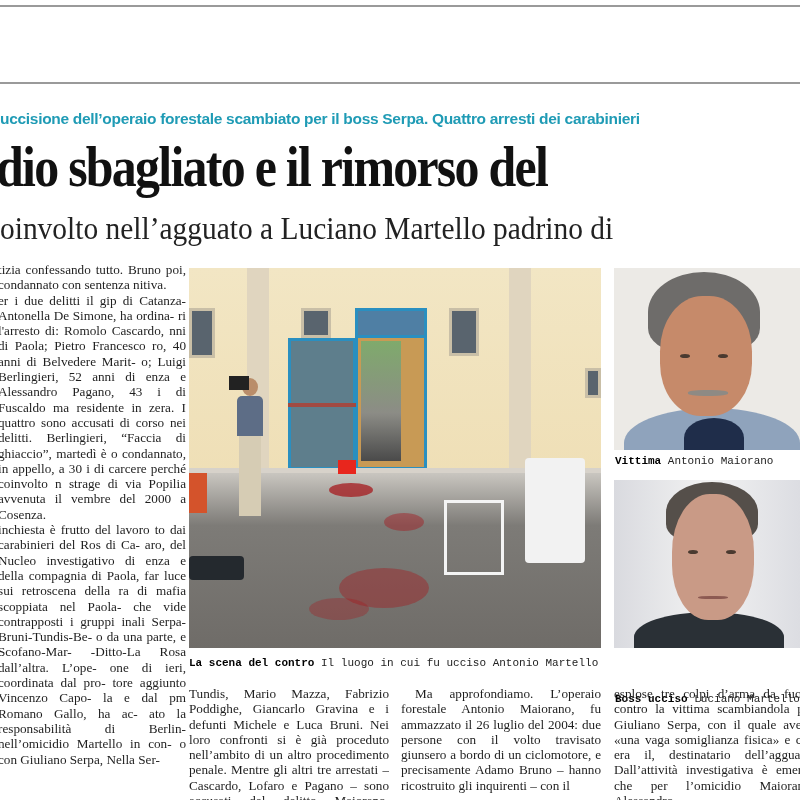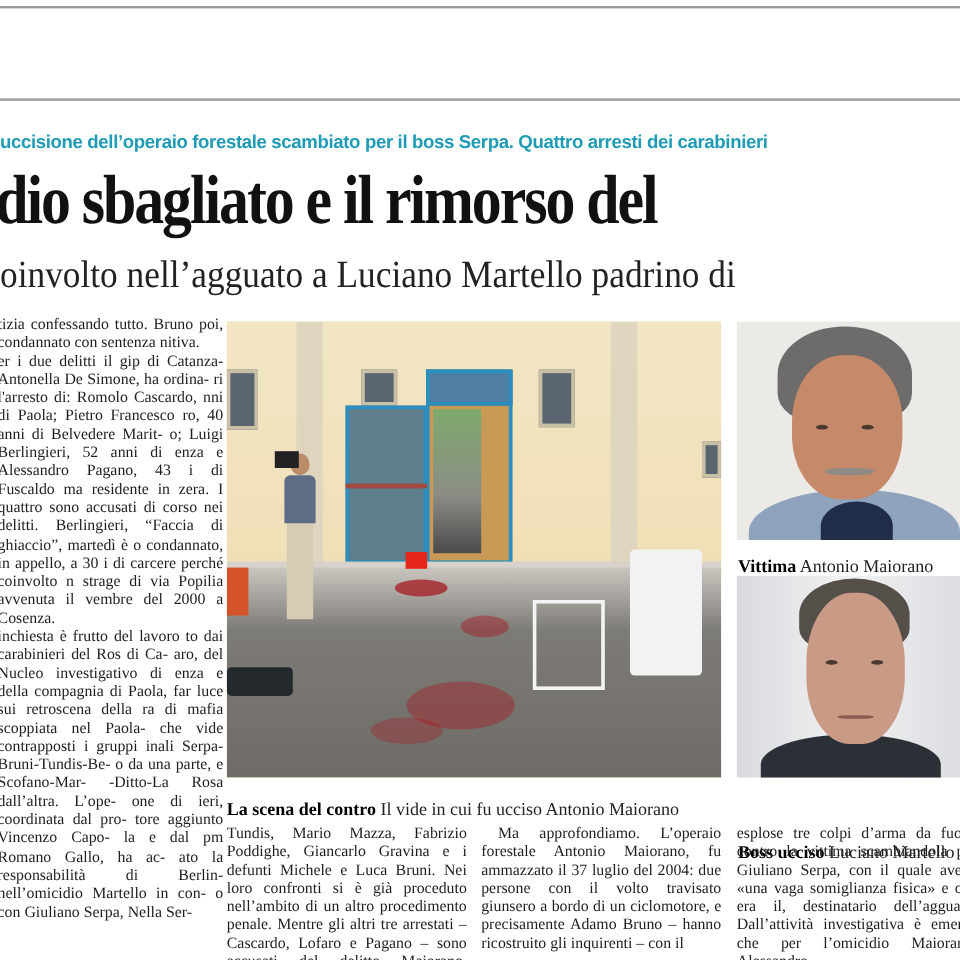--- a/index.html
+++ b/index.html
@@ -55,22 +55,22 @@
   .cameraman-body { position: absolute; left: 48px; top: 128px; width: 26px; height: 40px; background: #5d6d86; border-radius: 5px 5px 0 0; }
   .cameraman-legs { position: absolute; left: 50px; top: 168px; width: 22px; height: 80px; background: #d6ccb4; }
   .cameraman-head { position: absolute; left: 53px; top: 110px; width: 16px; height: 18px; background: #b98d6a; border-radius: 50%; }
   .camera { position: absolute; left: 40px; top: 108px; width: 20px; height: 14px; background: #222; }
   .chair-white { position: absolute; border: 3px solid #f4f4f4; background: transparent; }
   .lounger { position: absolute; left: 336px; top: 190px; width: 60px; height: 105px; background: #f2f2f2; border-radius: 4px; }
   .chair-orange { position: absolute; left: 0; top: 205px; width: 18px; height: 40px; background: #d4532b; }
   .bag { position: absolute; left: 0; top: 288px; width: 55px; height: 24px; background: #24292e; border-radius: 4px; }
 
   .caption {
-    position: absolute; font-family: Liberation Serif, serif; font-size: 15px; line-height: 14px;
-    color: #222; white-space: nowrap; margin-top: 12px;
+    position: absolute; font-family: Liberation Mono, monospace; font-size: 11px; line-height: 14px;
+    color: #222; white-space: nowrap;
   }
   .caption b { font-weight: bold; color: #000; }
   .caption-main { left: 189px; top: 656px; }
   .caption-victim { left: 615px; top: 454px; }
   .caption-boss { left: 615px; top: 692px; }
 
   
   .portrait { position: absolute; overflow: hidden; }
   .portrait-victim { left: 614px; top: 268px; width: 186px; height: 182px; background: #eceae6; }
   .portrait-boss { left: 614px; top: 480px; width: 186px; height: 168px; background: linear-gradient(90deg, #d9dadf, #f2f2f2 50%, #dcdde2); }
@@ -120,21 +120,21 @@
   <div class="cameraman-legs"></div>
   <div class="cameraman-body"></div>
   <div class="cameraman-head"></div>
   <div class="camera"></div>
   <div class="chair-orange"></div>
   <div class="bag"></div>
   <div class="chair-white" style="left:255px; top:232px; width:60px; height:75px"></div>
   <div class="lounger"></div>
 </div>
 <div class="caption caption-main">
-  <b>La scena del contro</b><span> Il vide in cui fu ucciso Antonio Maiorano</span>
+  <b>La scena del contro</b><span> Il luogo in cui fu ucciso Antonio Martello</span>
 </div>
 
 <div class="portrait portrait-victim">
   <div class="shoulders" style="left:10px; top:140px; width:176px; height:70px; background:#8fa3bc"></div>
   <div class="shoulders" style="left:70px; top:150px; width:60px; height:40px; background:#1f2d4a"></div>
   <div class="hair" style="left:34px; top:4px; width:112px; height:80px; background:#6e6c6a"></div>
   <div class="face" style="left:46px; top:28px; width:92px; height:120px; background:#c68a6a"></div>
   <div class="eye" style="left:66px; top:86px"></div>
   <div class="eye" style="left:104px; top:86px"></div>
   <div class="moustache" style="left:74px; top:122px; width:40px"></div>
@@ -152,17 +152,17 @@
   <div class="mouth" style="left:84px; top:116px; width:30px"></div>
 </div>
 <div class="caption caption-boss">
   <b>Boss ucciso</b><span> Luciano Martello</span>
 </div>
 
 <div class="col col-2">
   <p>Tundis, Mario Mazza, Fabrizio Poddighe, Giancarlo Gravina e i defunti Michele e Luca Bruni. Nei loro confronti si è già proceduto nell’ambito di un altro procedimento penale. Mentre gli altri tre arrestati – Cascardo, Lofaro e Pagano – sono accusati del delitto Maiorano, avvenuto</p>
 </div>
 <div class="col col-3">
-  <p class="indent">Ma approfondiamo. L’operaio forestale Antonio Maiorano, fu ammazzato il 37 luglio del 2004: due persone con il volto travisato giunsero a bordo di un ciclomotore, e precisamente Adamo Bruno – hanno ricostruito gli inquirenti – con il</p>
+  <p class="indent">Ma approfondiamo. L’operaio forestale Antonio Maiorano, fu ammazzato il 26 luglio del 2004: due persone con il volto travisato giunsero a bordo di un ciclomotore, e precisamente Adamo Bruno – hanno ricostruito gli inquirenti – con il</p>
 </div>
 <div class="col col-4">
   <p>esplose tre colpi d’arma da fuoco contro la vittima scambiandola per Giuliano Serpa, con il quale aveva «una vaga somiglianza fisica» e che era il, destinatario dell’agguato. Dall’attività investigativa è emerso che per l’omicidio Maiorano, Alessandro</p>
 </div>
 
 </body></html>

